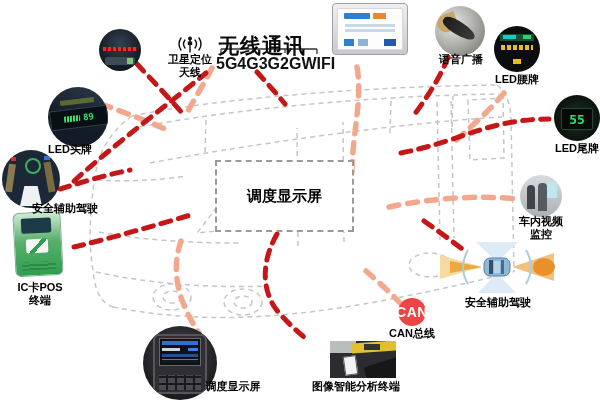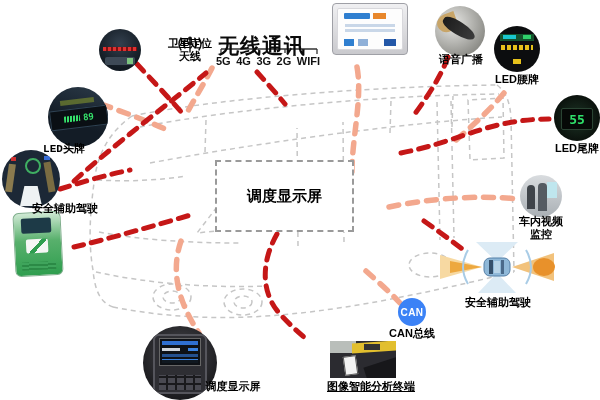--- a/index.html
+++ b/index.html
@@ -7,25 +7,25 @@
          font-family:"Liberation Sans","DejaVu Sans",sans-serif;}
   .abs{position:absolute;}
   .lbl{position:absolute;font-weight:bold;font-size:11px;line-height:1.18;color:#000;
        text-align:center;white-space:pre-line;}
   .circle{position:absolute;border-radius:50%;overflow:hidden;}
   .circle > div{position:absolute;}
   .rectphoto{position:absolute;overflow:hidden;}
   .rectphoto > div{position:absolute;}
   .title{position:absolute;font-weight:bold;color:#0a0a0a;font-size:21px;letter-spacing:1px;}
   .bands{position:absolute;display:flex;justify-content:space-between;font-weight:bold;
-         font-size:11px;color:#111;text-align:right;}
+         font-size:16px;color:#111;text-align:right;}
   .cbox{position:absolute;background:#fff;border:2px dashed #9a9a9a;display:flex;
         align-items:center;justify-content:center;font-weight:bold;font-size:15px;color:#000;}
-  .canb{position:absolute;border-radius:50%;background:#3b82f6;display:flex;align-items:center;
-        justify-content:center;color:#fff;font-weight:bold;font-size:10px;letter-spacing:.5px;}
+  .canb{position:absolute;border-radius:50%;background:#ef4444;display:flex;align-items:center;
+        justify-content:center;color:#fff;font-weight:bold;font-size:14px;letter-spacing:.5px;}
 </style>
 </head>
 <body>
 
 <div class="stage">
 
   <svg class="abs" style="left:0;top:0" width="600" height="400" viewBox="0 0 600 400">
 
     <g stroke="#c6c6c6" stroke-width="1.5" fill="none" stroke-dasharray="5 4">
       <path d="M132,116 C230,96 390,86 497,85"></path>
@@ -107,21 +107,21 @@
     <g stroke="#111" stroke-width="1.4" fill="none" stroke-linecap="round">
       <path d="M12,5 Q9,9 12,13"></path>
         <path d="M8,3 Q4,9 8,15"></path>
       <path d="M22,5 Q25,9 22,13"></path>
         <path d="M26,3 Q30,9 26,15"></path>
       <path d="M17,5 L17,17"></path>
     </g>
     <circle cx="17" cy="3.5" r="2" fill="#111"></circle>
     <rect x="14.8" y="6.5" width="4.4" height="3.5" fill="#111"></rect>
   </svg>
-  <div class="lbl" style="left:158px;top:37px;width:64px;">卫星定位
+  <div class="lbl" style="left:158px;top:53px;width:64px;">卫星定位
 天线</div>
 
   <div class="rectphoto" style="left:332px;top:3px;width:74px;height:50px;background:linear-gradient(180deg,#f0f0f2,#c9c9cd);border:1px solid #9fa0a6;border-radius:4px;">
     <div style="inset:4px;background:#fdfdfd;border:1px solid #d8d8dc;border-radius:2px;"></div>
     <div style="left:11px;top:9px;width:26px;height:6px;background:#2f7fd0;border-radius:1px;"></div>
     <div style="left:40px;top:9px;width:13px;height:6px;background:#e8872b;"></div>
     <div style="left:12px;top:20px;right:12px;height:2.5px;background:#c9d7e8;"></div>
     <div style="left:12px;top:25px;right:12px;height:2.5px;background:#c9d7e8;"></div>
     <div style="left:11px;bottom:8px;width:10px;height:7px;background:#2f7fd0;"></div>
     <div style="left:25px;bottom:8px;width:10px;height:7px;background:#8fb0d8;"></div>
@@ -175,52 +175,54 @@
   <div class="canb" style="left:398px;top:298px;width:28px;height:28px;">CAN</div>
   <div class="lbl" style="left:382px;top:327px;width:60px;">CAN总线</div>
 
   <div class="rectphoto" style="left:330px;top:341px;width:66px;height:37px;background:#2b2b30;">
     <div style="left:0;top:0;width:26px;height:12px;background:#b9beba;"></div>
     <div style="left:22px;top:1px;width:44px;height:10px;background:#e2bf2e;transform:skewY(-4deg);"></div>
     <div style="left:34px;top:3px;width:16px;height:6px;background:#333;"></div>
     <div style="left:14px;top:15px;width:11px;height:17px;background:#f2f2f2;border:1.5px solid #555;transform:rotate(-8deg);"></div>
     <div style="right:-4px;bottom:-6px;width:34px;height:22px;background:#17171a;transform:rotate(-18deg);"></div>
   </div>
-  <div class="lbl" style="left:323px;top:380px;width:96px;text-decoration:underline;">图像智能分析终端</div>
+  <div class="lbl" style="left:308px;top:380px;width:96px;">图像智能分析终端</div>
 
   <div class="circle" style="left:143px;top:326px;width:74px;height:74px;background:radial-gradient(circle at 50% 40%,#4a4a50,#1a1a1d 75%);">
     <div style="left:10px;top:8px;right:10px;bottom:6px;background:#2e2e33;border:2px solid #55555c;border-radius:6px;"></div>
     <div style="left:16px;top:12px;right:16px;height:26px;background:#0e1116;border:1px solid #666;"></div>
     <div style="left:19px;top:15px;right:19px;height:4px;background:#2f6fd0;"></div>
     <div style="left:19px;top:22px;width:18px;height:3px;background:#d0d4da;"></div>
     <div style="right:19px;top:22px;width:10px;height:3px;background:#3b82e0;"></div>
     <div style="left:19px;top:28px;right:19px;height:3px;background:#24508e;"></div>
     <div style="left:19px;top:33px;right:19px;height:3px;background:#101820;border-top:1px solid #3b82e0;"></div>
     <div style="left:16px;bottom:10px;right:16px;height:15px;background-color:#4a4a52;background-image:repeating-linear-gradient(90deg,transparent 0 7px,#1a1a1d 7px 9px),repeating-linear-gradient(0deg,transparent 0 5px,#1a1a1d 5px 7px);"></div>
   </div>
   <div class="lbl" style="left:198px;top:380px;width:70px;">调度显示屏</div>
 
   <div class="rectphoto" style="left:14px;top:212px;width:46px;height:62px;transform:rotate(-3deg);background:linear-gradient(180deg,#cfe9d4 0%,#58b06c 45%,#2f9e4f 100%);border:1px solid #7fae8c;border-radius:6px;">
     <div style="left:7px;top:5px;width:30px;height:15px;background:#1d3a47;border-radius:2px;"></div>
     <div style="left:11px;top:26px;width:22px;height:14px;border-radius:2px;background:linear-gradient(135deg,#f4f6f4 45%,#2f9e4f 45%,#2f9e4f 60%,#f4f6f4 60%);"></div>
     <div style="left:6px;bottom:5px;right:6px;height:8px;background:repeating-linear-gradient(0deg,#2b8a46 0 2px,#3fa45c 2px 4px);"></div>
   </div>
+  <div class="lbl" style="left:8px;top:281px;width:64px;">IC卡POS
+终端</div>
 
   <div class="circle" style="left:2px;top:150px;width:58px;height:58px;background:#1c2836;">
     <div style="left:5px;top:14px;width:7px;height:28px;background:#8a7a4e;transform:rotate(8deg);"></div>
     <div style="right:7px;top:12px;width:7px;height:30px;background:#7a6c42;transform:rotate(-10deg);"></div>
     <div style="left:23px;top:8px;width:12px;height:12px;border:2px solid #3fae62;border-radius:50%;"></div>
     <div style="left:9px;top:7px;width:5px;height:4px;background:#d03030;"></div>
     <div style="right:10px;top:6px;width:6px;height:4px;background:#3a6fd8;"></div>
     <div style="left:18px;bottom:2px;width:22px;height:20px;background:#eef2f4;clip-path:polygon(20% 0,80% 0,100% 100%,0 100%);"></div>
   </div>
   <div class="lbl" style="left:12px;top:202px;width:106px;">安全辅助驾驶</div>
 
   <div class="circle" style="left:48px;top:87px;width:60px;height:60px;background:linear-gradient(200deg,#2b3a48 0%,#131c26 60%);">
     <div style="left:12px;top:12px;width:34px;height:5px;background:#6a7a30;opacity:.8;transform:rotate(-7deg);"></div>
     <div style="left:2px;top:21px;width:56px;height:18px;background:#0a0f14;border:1px solid #2e4152;transform:rotate(-7deg);display:flex;align-items:center;justify-content:center;gap:3px;">
       <div style="position:static;width:16px;height:6px;background:repeating-linear-gradient(90deg,#35e06a 0 2px,#0a0f14 2px 3px);"></div>
       <span style="color:#35e06a;font-family:'DejaVu Sans Mono',monospace;font-weight:bold;font-size:9px;">89</span>
     </div>
   </div>
-  <div class="lbl" style="left:32px;top:143px;width:64px;font-family:Liberation Mono, monospace;">LED头牌</div>
+  <div class="lbl" style="left:38px;top:143px;width:64px;">LED头牌</div>
 
 </div>
 
 </body></html>

